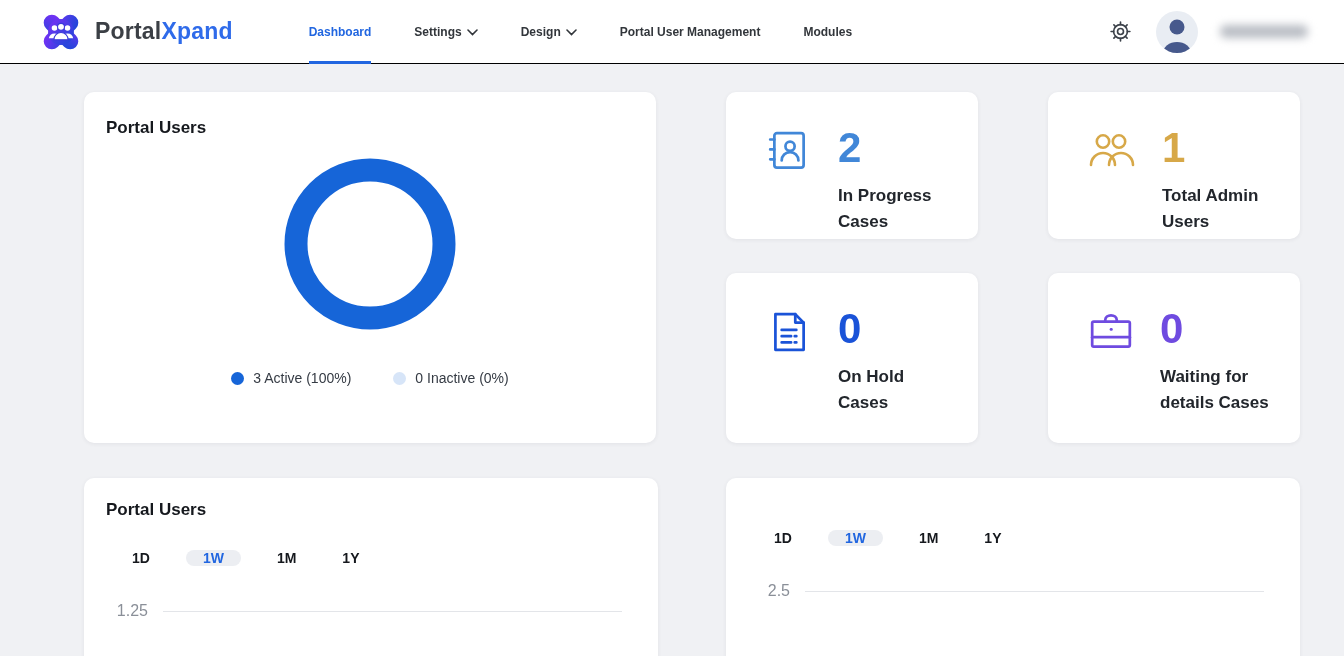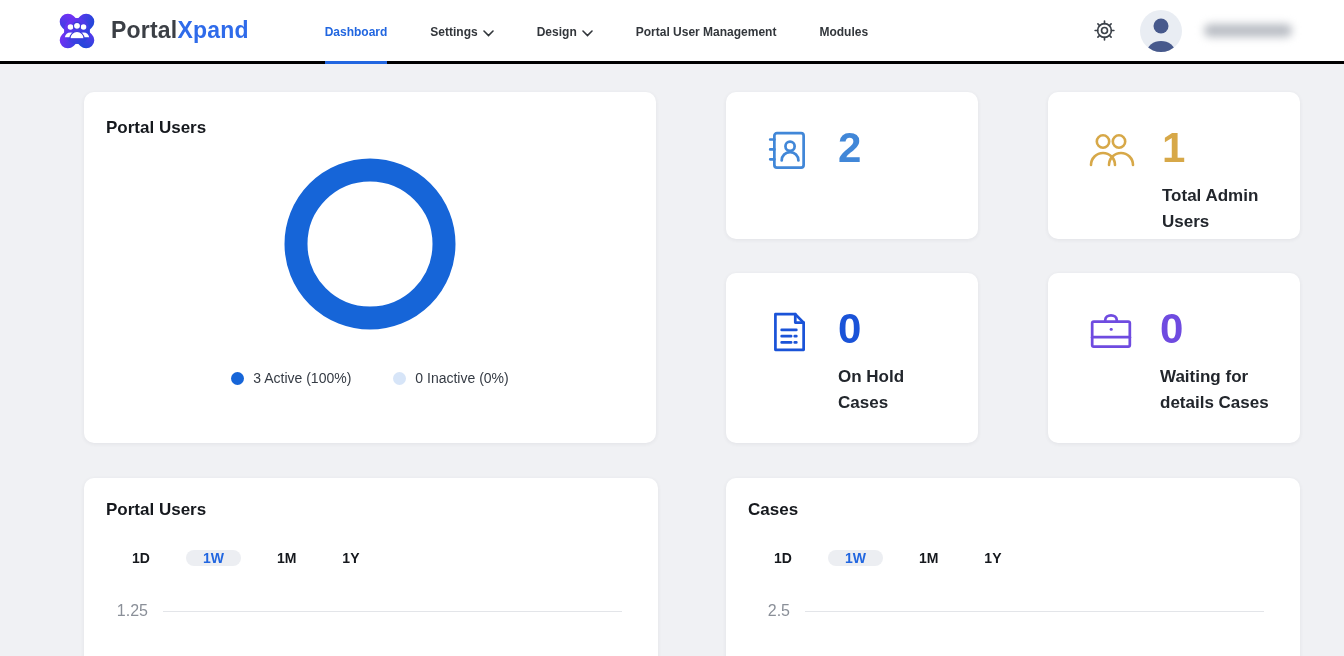--- a/index.html
+++ b/index.html
@@ -5,22 +5,22 @@
   * { margin:0; padding:0; box-sizing:border-box; }
   html,body { width:1344px; height:656px; overflow:hidden; }
   body {
     font-family:"Liberation Sans","DejaVu Sans",sans-serif;
     background:#f0f1f4;
     color:#1c2026;
   }
 
   
   .header {
-    height:64px; background:#ffffff; border-bottom:3px solid #000000;
-    display:flex; padding:0 52px; position:relative;
+    height:64px; background:#ffffff; border-bottom:1px solid #000000;
+    display:flex; align-items:center; padding:0 36px; position:relative;
   }
   .brand { display:flex; align-items:center; gap:9px; cursor:pointer; }
   .brand-text { font-size:23px; font-weight:700; letter-spacing:.2px; }
   .brand-text .primary { color:#3b3f45; }
   .brand-text .accent  { color:#2f6bea; }
 
   .main-nav { display:flex; align-items:stretch; height:64px; margin-left:76px; gap:43px; }
   .nav-item {
     display:flex; align-items:center; gap:5px; font-size:12px; font-weight:700;
     color:#32363b; text-decoration:none; position:relative; cursor:pointer;
@@ -195,20 +195,21 @@
         <span class="stat-icon">
           <svg width="46" height="46" viewBox="0 0 44 44" fill="none" stroke="currentColor" stroke-width="2.6" stroke-linecap="round" stroke-linejoin="round">
             <rect x="8" y="5" width="28" height="33" rx="2.5"></rect>
             <path d="M4 11h4 M4 20.5h4 M4 30h4"></path>
             <circle cx="23" cy="17.5" r="4.4"></circle>
             <path d="M15 31 a8 8 0 0 1 16 0"></path>
           </svg>
         </span>
         <div>
           <div class="stat-value">2</div>
+          <div class="stat-label">In Progress Cases</div>
         </div>
       </section>
 
       <section class="card stat-card c-gold">
         <span class="stat-icon">
           <svg width="48" height="42" viewBox="0 0 48 40" fill="none" stroke="currentColor" stroke-width="2.6" stroke-linecap="round">
             <circle cx="15" cy="12.5" r="6.2"></circle>
             <circle cx="31" cy="12.5" r="6.2"></circle>
             <path d="M3 36 a12 12 0 0 1 24 0"></path>
             <path d="M21 36 a12 12 0 0 1 24 0"></path>
@@ -262,21 +263,20 @@
         <button class="range-btn">1M</button>
         <button class="range-btn">1Y</button>
       </div>
       <div class="axis-row">
         <span class="axis-tick">1.25</span>
         <span class="axis-line"></span>
       </div>
     </section>
 
     <section class="card chart-card">
-      <h2 class="card-title">Cases</h2>
       <div class="range-row">
         <button class="range-btn">1D</button>
         <button class="range-btn active">1W</button>
         <button class="range-btn">1M</button>
         <button class="range-btn">1Y</button>
       </div>
       <div class="axis-row">
         <span class="axis-tick">2.5</span>
         <span class="axis-line"></span>
       </div>

